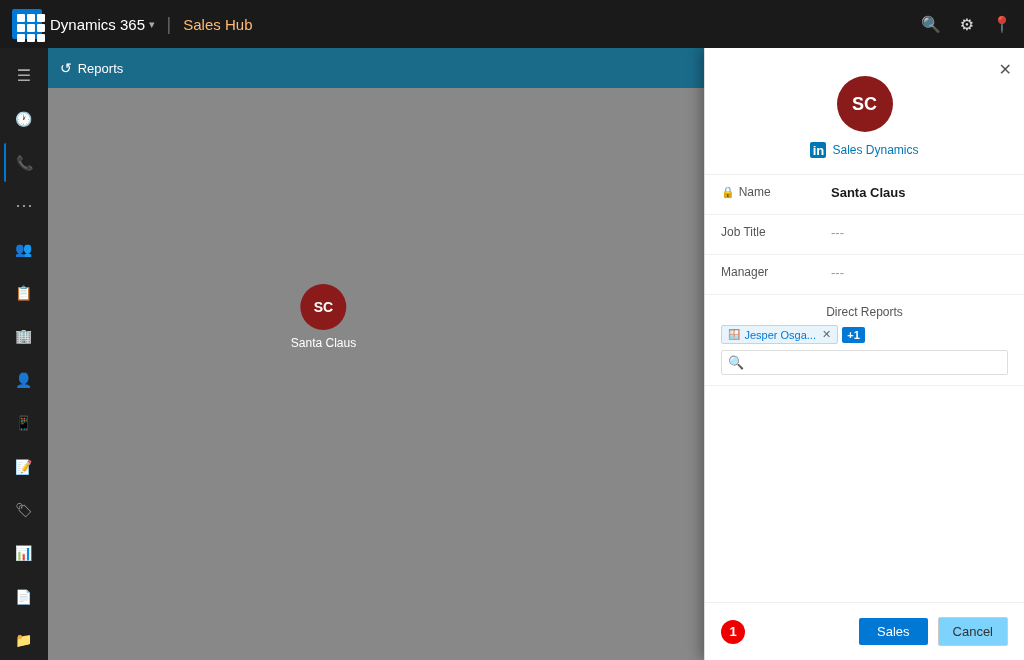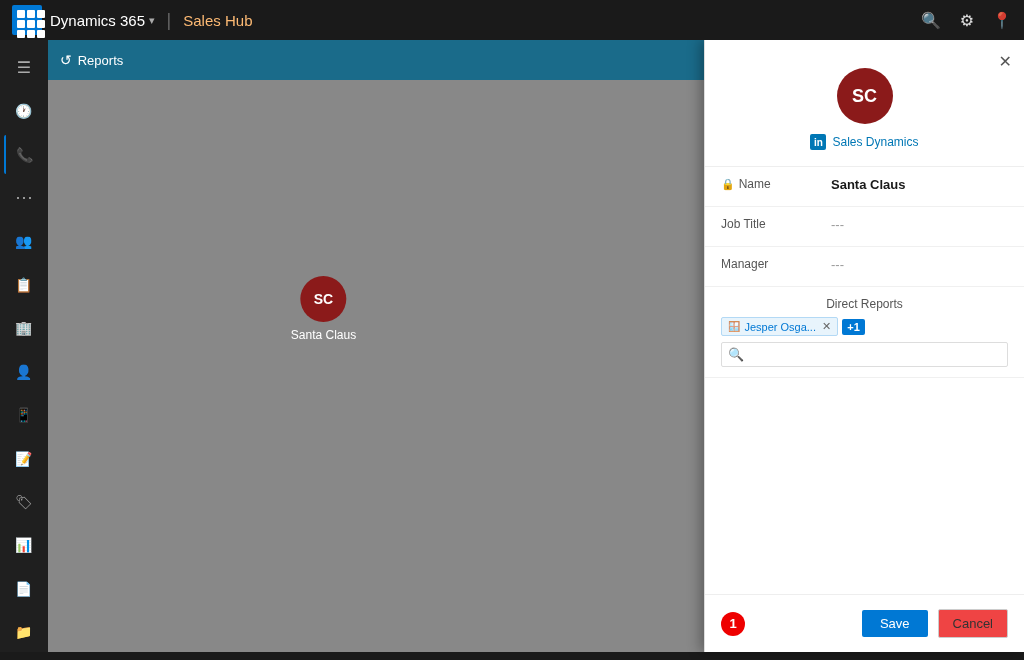--- a/index.html
+++ b/index.html
@@ -1,20 +1,20 @@
 <!DOCTYPE html>
 <html><head>
   <meta charset="utf-8">
   <style>
     * { box-sizing: border-box; margin: 0; padding: 0; }
     body { font-family: 'Segoe UI', Arial, sans-serif; background: #1a1a1a; width: 1024px; height: 660px; overflow: hidden; position: relative; }
 
     
     .top-nav {
-      height: 40px;
+      height: 48px;
       background: #1a1a1a;
       display: flex;
       align-items: center;
       padding: 16px 12px;
       gap: 8px;
       position: relative;
       z-index: 10;
     }
     .waffle-icon {
       width: 30px; height: 30px;
@@ -162,21 +162,21 @@
     .panel-linkedin {
       display: flex; align-items: center; gap: 6px;
       font-size: 12px; color: #0077b5;
     }
     .linkedin-icon {
       width: 16px; height: 16px;
       background: #0077b5;
       border-radius: 2px;
       display: flex; align-items: center; justify-content: center;
       color: white;
-      font-size: 10px;
+      font-size: 13px;
       font-weight: bold;
     }
 
     
     .panel-fields {
       flex: 1;
       padding: 0;
       overflow-y: auto;
     }
     .field-row {
@@ -297,21 +297,21 @@
     .btn-save {
       background: #0078d4;
       color: white;
       border: none;
       border-radius: 2px;
       padding: 6px 18px;
       font-size: 13px;
       cursor: pointer;
     }
     .btn-cancel {
-      background: #ef4444;
+      background: #7dd3fc;
       color: #333;
       border: 1px solid #ccc;
       border-radius: 2px;
       padding: 6px 14px;
       font-size: 13px;
       cursor: pointer;
     }
   </style>
 </head>
 <body>
@@ -427,18 +427,18 @@
           <div class="add-more-row">
             <span class="add-more-search">🔍</span>
           </div>
         </div>
       </div>
 
     </div>
 
     <div class="panel-footer">
       <div class="badge-1">1</div>
-      <button class="btn-save">Save</button>
+      <button class="btn-save">Sales</button>
       <button class="btn-cancel">Cancel</button>
     </div>
   </div>
 
 </div>
 
 </body></html>

